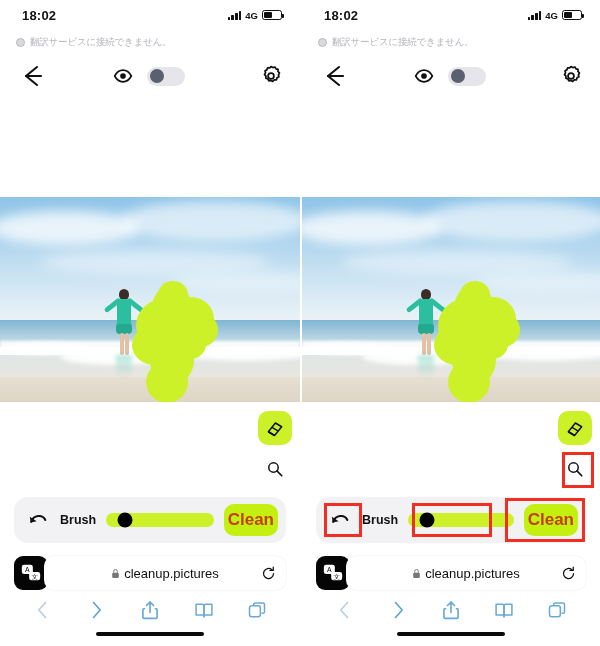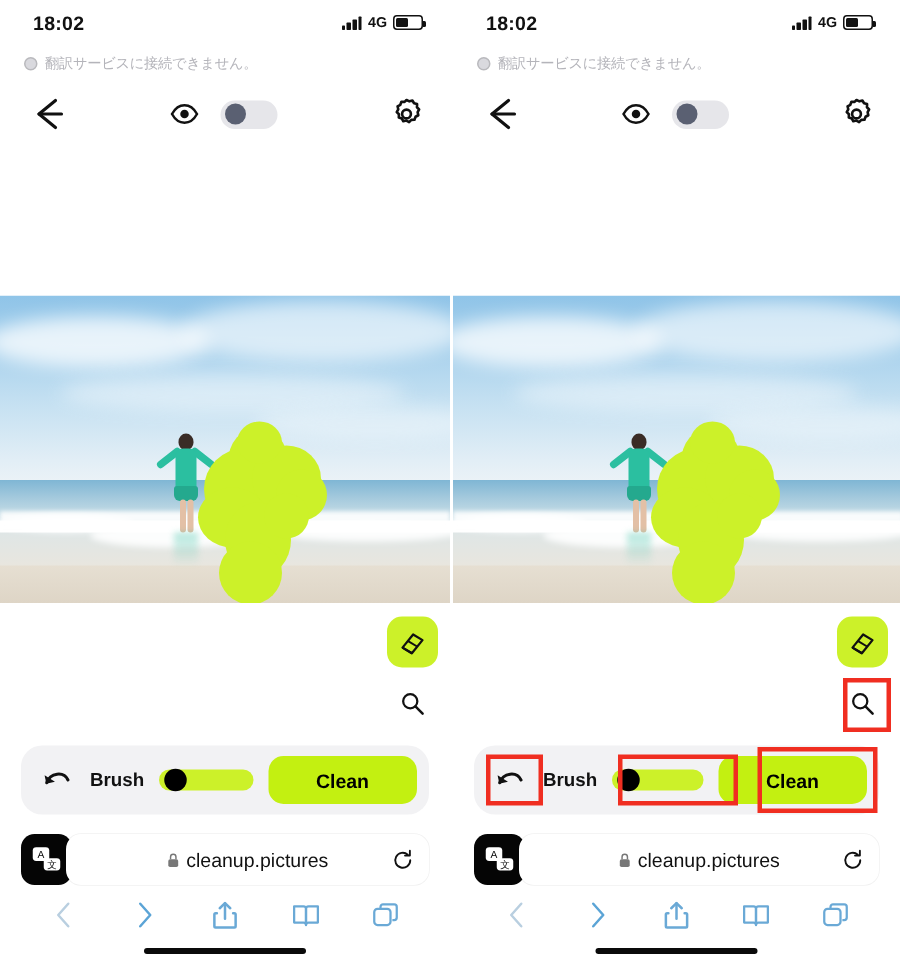--- a/index.html
+++ b/index.html
@@ -194,22 +194,22 @@
   .slider {
     position: relative; flex: 1; height: 14px; border-radius: 7px;
     background: #ccf129; cursor: pointer; min-width: 30px;
   }
   .slider .s-knob {
     position: absolute; top: 50%; left: 18%;
     transform: translate(-50%,-50%);
     width: 15px; height: 15px; border-radius: 50%; background: #000;
   }
   .clean-btn {
-    flex: none; height: 32px; padding: 0 32px; border-radius: 10px;
-    background: #c3f011; color: #000000; font-size: 13px; font-weight: bold;
+    flex: none; height: 32px; padding: 0 4px; border-radius: 10px;
+    background: #c3f011; color: #c2410c; font-size: 17px; font-weight: bold;
     display: flex; align-items: center; justify-content: center; cursor: pointer;
   }
 
   
   .browserbar {
     position: absolute; left: 0; right: 0; top: 553px;
     height: 40px; display: flex; align-items: center; padding: 0 14px; gap: 0;
   }
   .translate-icon {
     width: 34px; height: 34px; border-radius: 9px; background: #050505;

